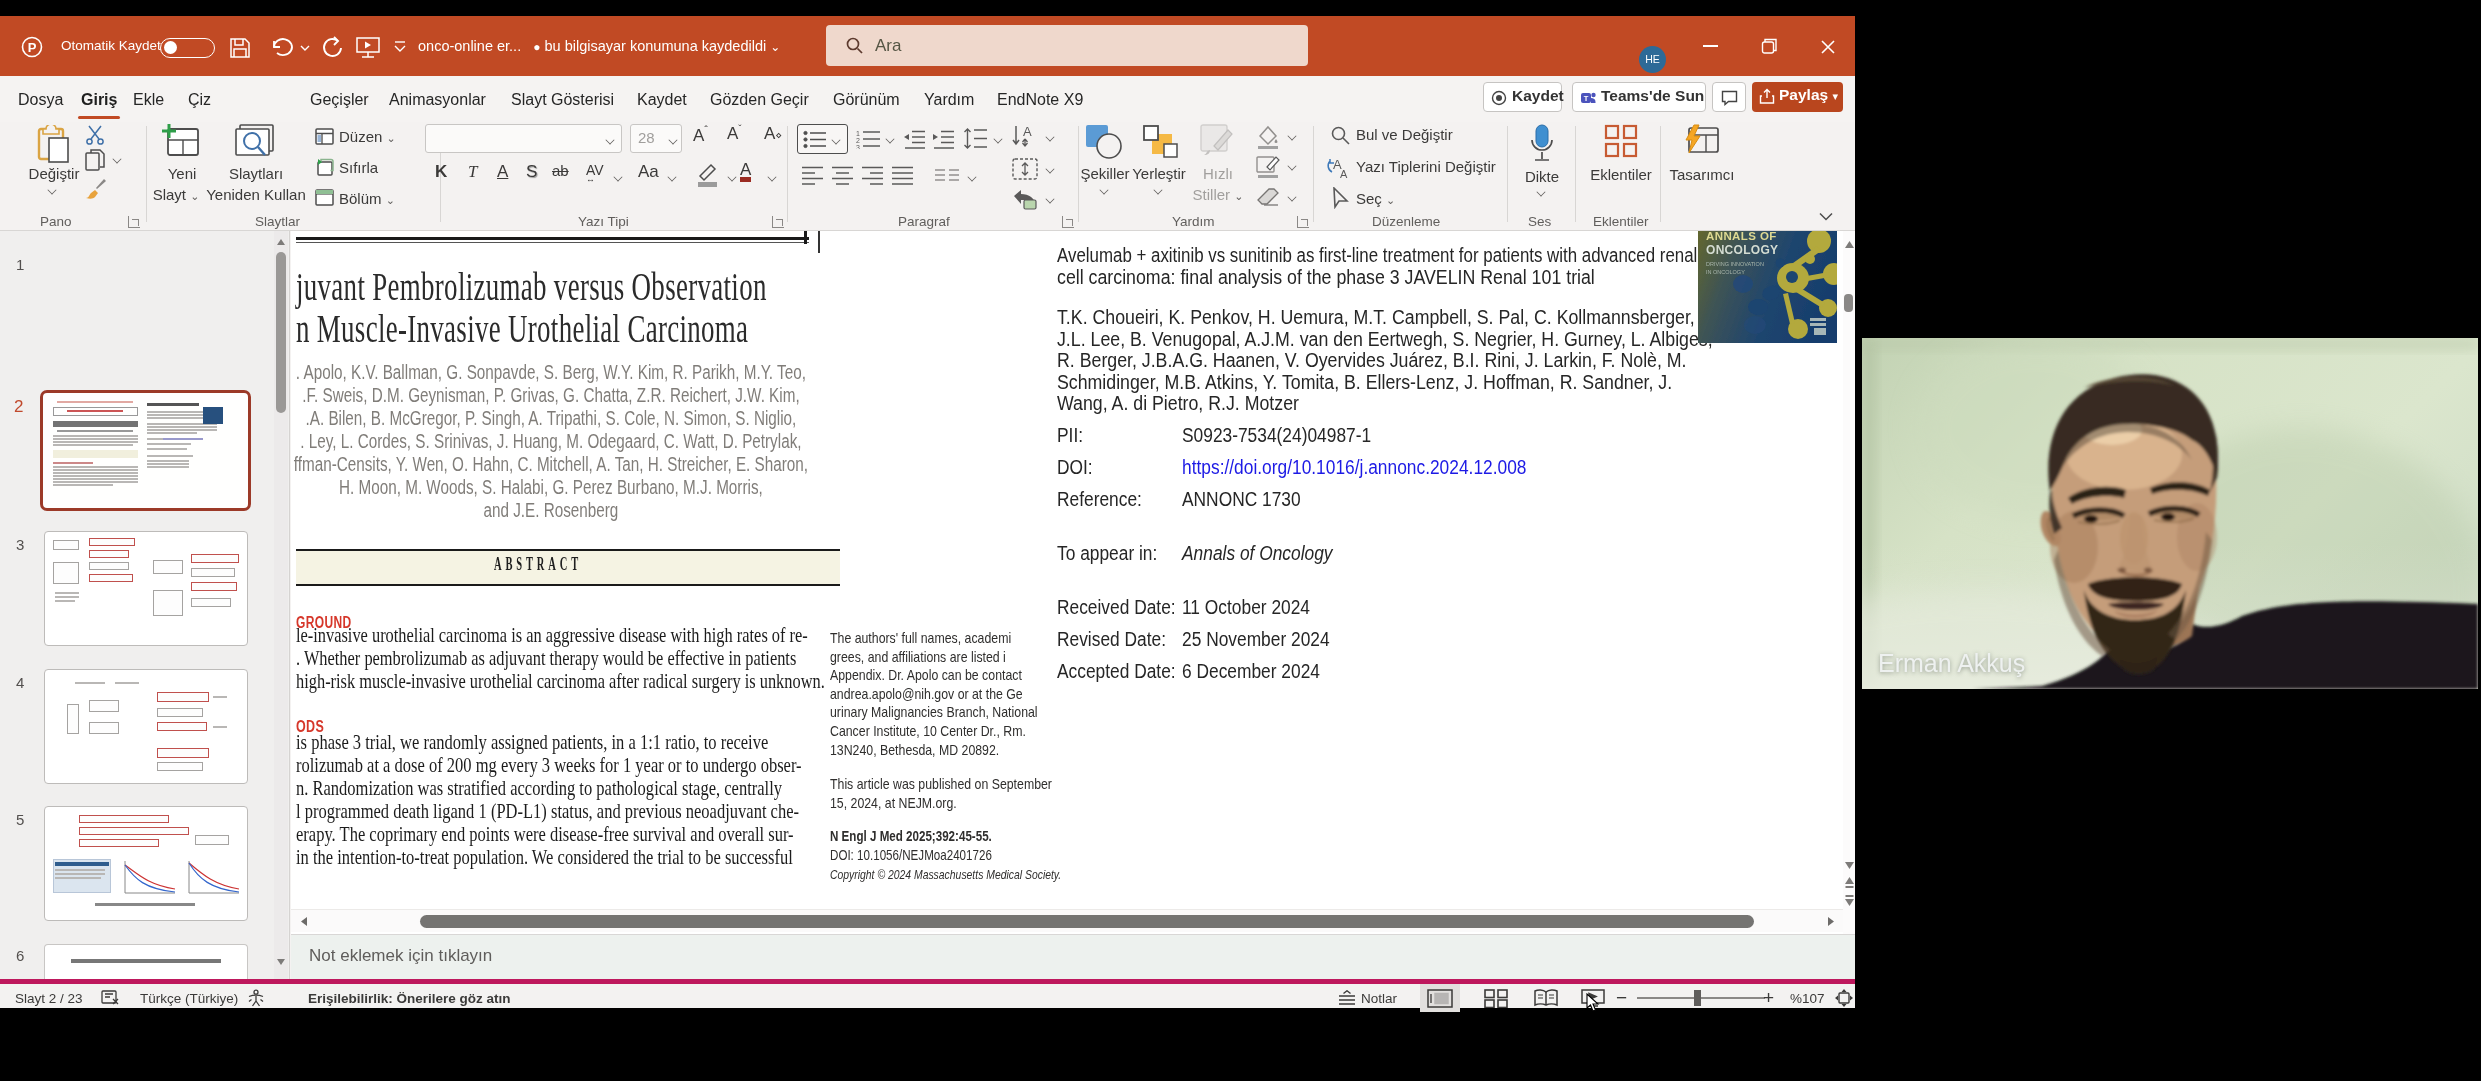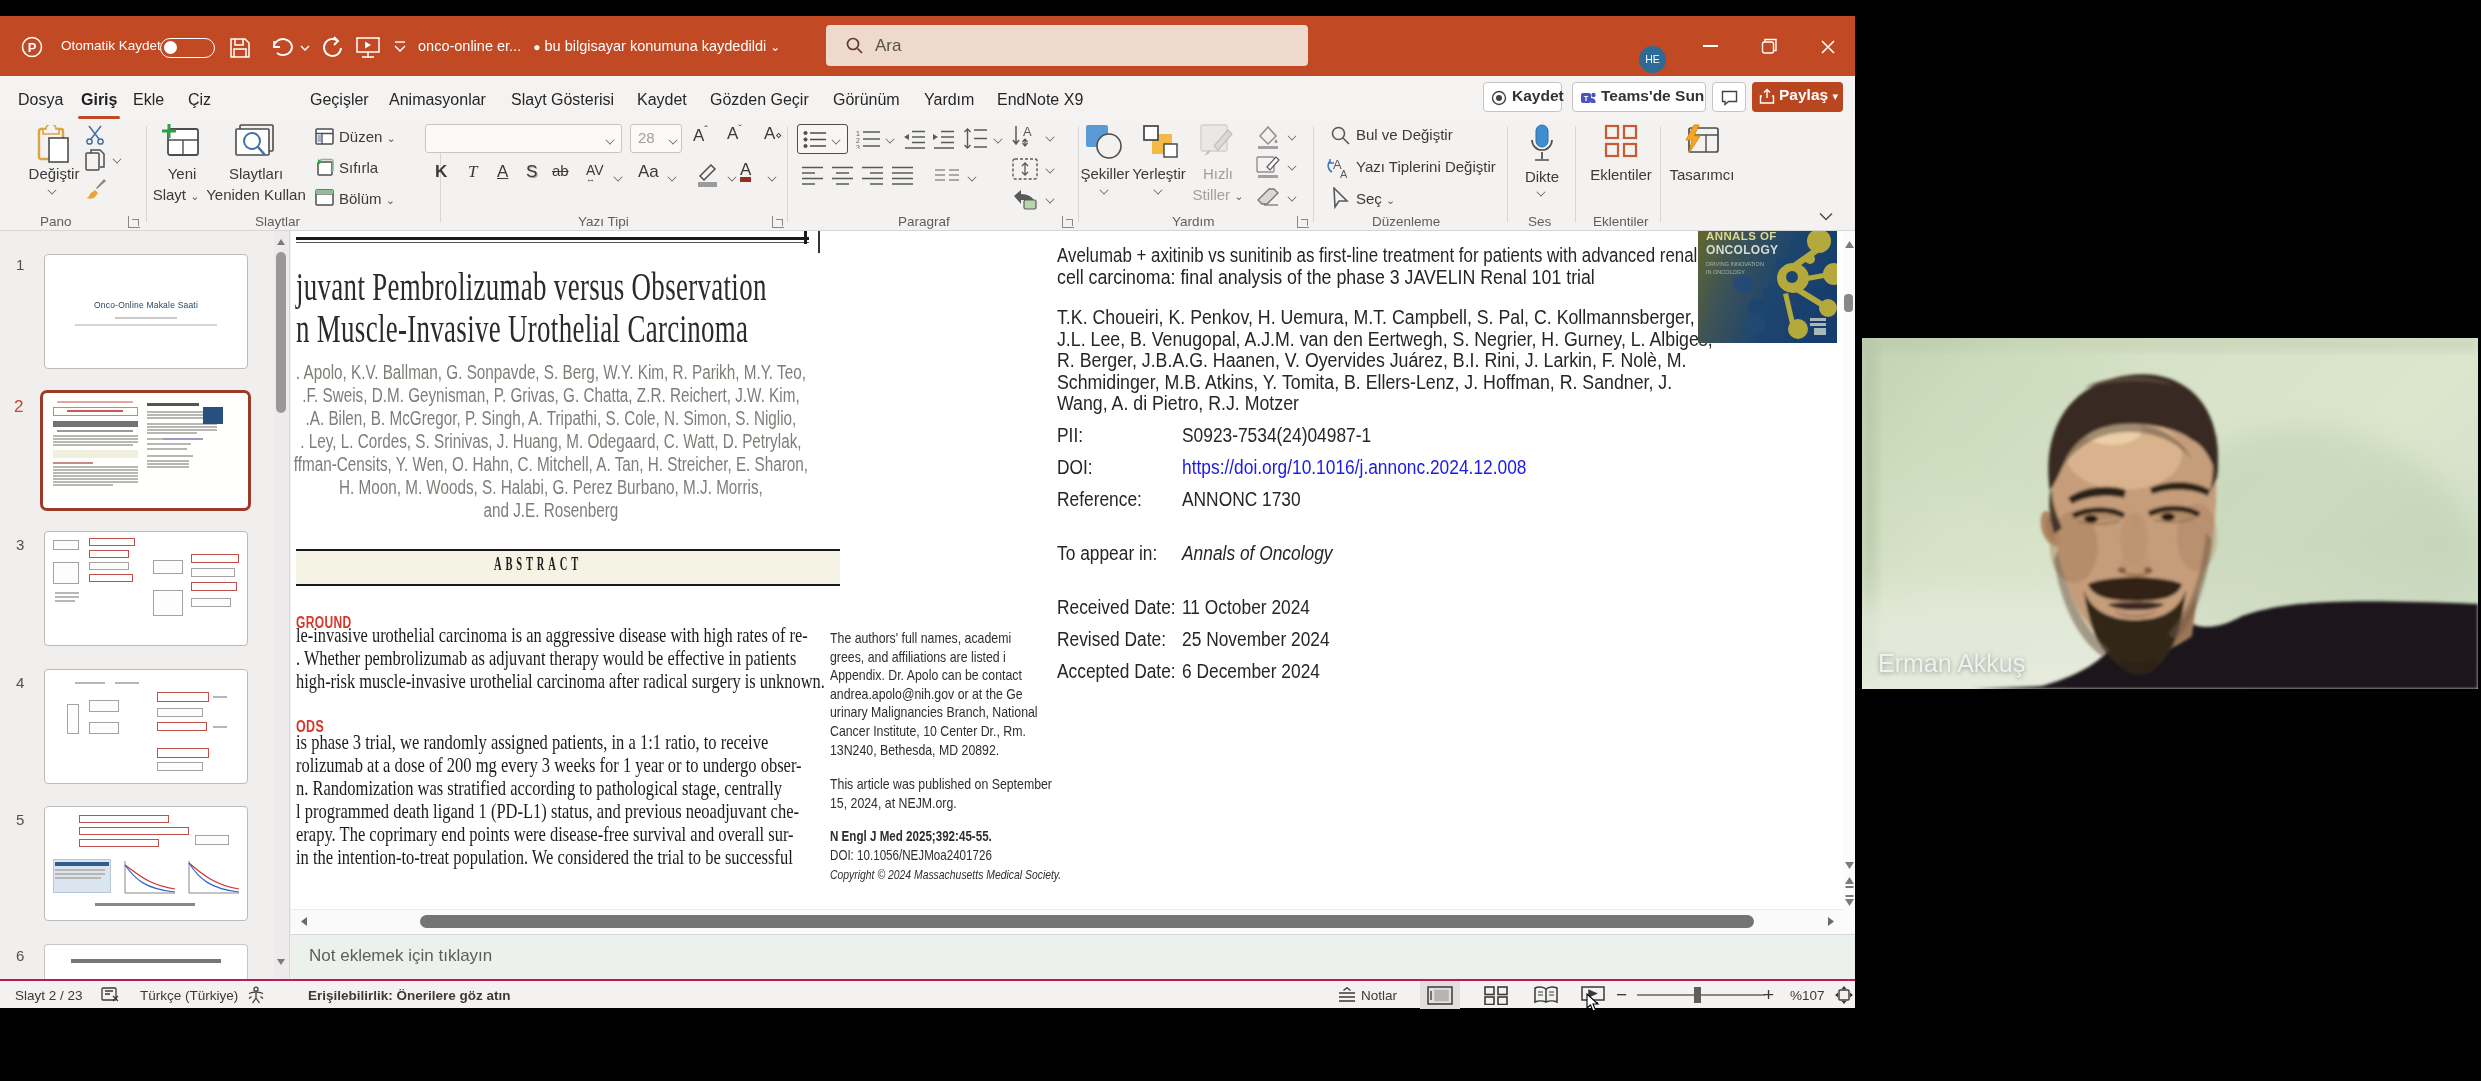--- a/index.html
+++ b/index.html
@@ -390,25 +390,20 @@
   </div>
 
   <div class="abs" style="left:0; top:215px; width:290px; height:748px; background:#f0efee; border-right:1px solid #d5d3d1; overflow:hidden;">
     <div class="abs tnum" style="left:16px; top:25px;">1</div>
     <div class="abs tnum" style="left:14px; top:166px; color:#c0492c; font-size:17px;">2</div>
     <div class="abs tnum" style="left:16px; top:305px;">3</div>
     <div class="abs tnum" style="left:16px; top:443px;">4</div>
     <div class="abs tnum" style="left:16px; top:580px;">5</div>
     <div class="abs tnum" style="left:16px; top:716px;">6</div>
 
-    <div class="abs thumb" style="left:44px; top:23px;">
-      <div class="abs" style="left:0; right:0; top:45px; text-align:center; font-size:8.5px; color:#1f3d5c; letter-spacing:0.2px;">Onco-Online Makale Saati</div>
-      <div class="abs" style="left:70px; top:62px; width:62px; height:2px; background:#c9c9c9;"></div>
-      <div class="abs" style="left:30px; top:69px; width:142px; height:2px; background:#d6d6d6;"></div>
-    </div>
 
     <div class="abs" style="left:40px; top:159px; width:211px; height:121px; background:#fffffe; border:3px solid #9c3a28; border-radius:7px; overflow:hidden;">
       <div class="abs" style="left:14px; top:8px; width:76px; height:2px; background:#e2a9a2;"></div>
       <div class="abs" style="left:10px; top:14px; width:85px; height:9px; border:1px solid #999;"></div>
       <div class="abs" style="left:24px; top:17px; width:56px; height:2px; background:#c55;"></div>
       <div class="abs" style="left:10px; top:28px; width:85px; height:6px; background:#444; opacity:.75;"></div>
       <div class="abs" style="left:14px; top:37px; width:76px; height:1.5px; background:#999;"></div>
       <div class="abs mline" style="left:10px; top:42px; width:85px;"></div>
       <div class="abs mline" style="left:10px; top:45px; width:85px;"></div>
       <div class="abs mline" style="left:10px; top:48px; width:85px;"></div>
@@ -625,21 +620,21 @@
     <svg class="abs" style="left:1px; top:663px;" width="11" height="14" viewBox="0 0 11 14">
         <rect x="1.5" y="1" width="8" height="2" fill="#7d7b79"></rect>
         <path d="M5.5 12 L1 5 h9 z" fill="#7d7b79"></path>
       </svg>
   </div>
 
   <div class="abs" style="left:291px; top:918px; width:1564px; height:45px; background:#edf1ee; border-top:1px solid #d9d7d6;">
     <div class="abs" style="left:18px; top:11px; font-size:17px; color:#5f5d5b;">Not eklemek için tıklayın</div>
   </div>
 
-  <div class="abs" style="left:0; top:963px; width:1855px; height:29px; background:#f3f2f1; border-top:2px solid #be185d; font-size:13.5px; color:#3b3a39;">
+  <div class="abs" style="left:0; top:963px; width:1855px; height:29px; background:#f3f2f1; border-top:5px solid #be185d; font-size:13.5px; color:#3b3a39;">
     <div class="abs" style="left:15px; top:7px;">Slayt 2 / 23</div>
     <svg class="abs" style="left:101px; top:6px;" width="20" height="17" viewBox="0 0 20 17" fill="none" stroke="#3b3a39" stroke-width="1.3">
         <rect x="1" y="1" width="14" height="12" rx="1"></rect>
         <path d="M4 4 h8 M4 7 h5"></path>
         <path d="M12 9 l5 5 M17 9 l-5 5"></path>
       </svg>
     <div class="abs" style="left:140px; top:7px;">Türkçe (Türkiye)</div>
     <svg class="abs" style="left:247px; top:5px;" width="18" height="19" viewBox="0 0 18 19" fill="none" stroke="#3b3a39" stroke-width="1.3">
         <circle cx="9" cy="3.2" r="2"></circle>
         <path d="M2 7.5 c4.5 -1.8 9.5 -1.8 14 0 M9 7 v5 M9 12 l-3.5 5 M9 12 l3.5 5 M4.5 10.5 l-2.5 2 M13.5 10.5 l2.5 2"></path>

